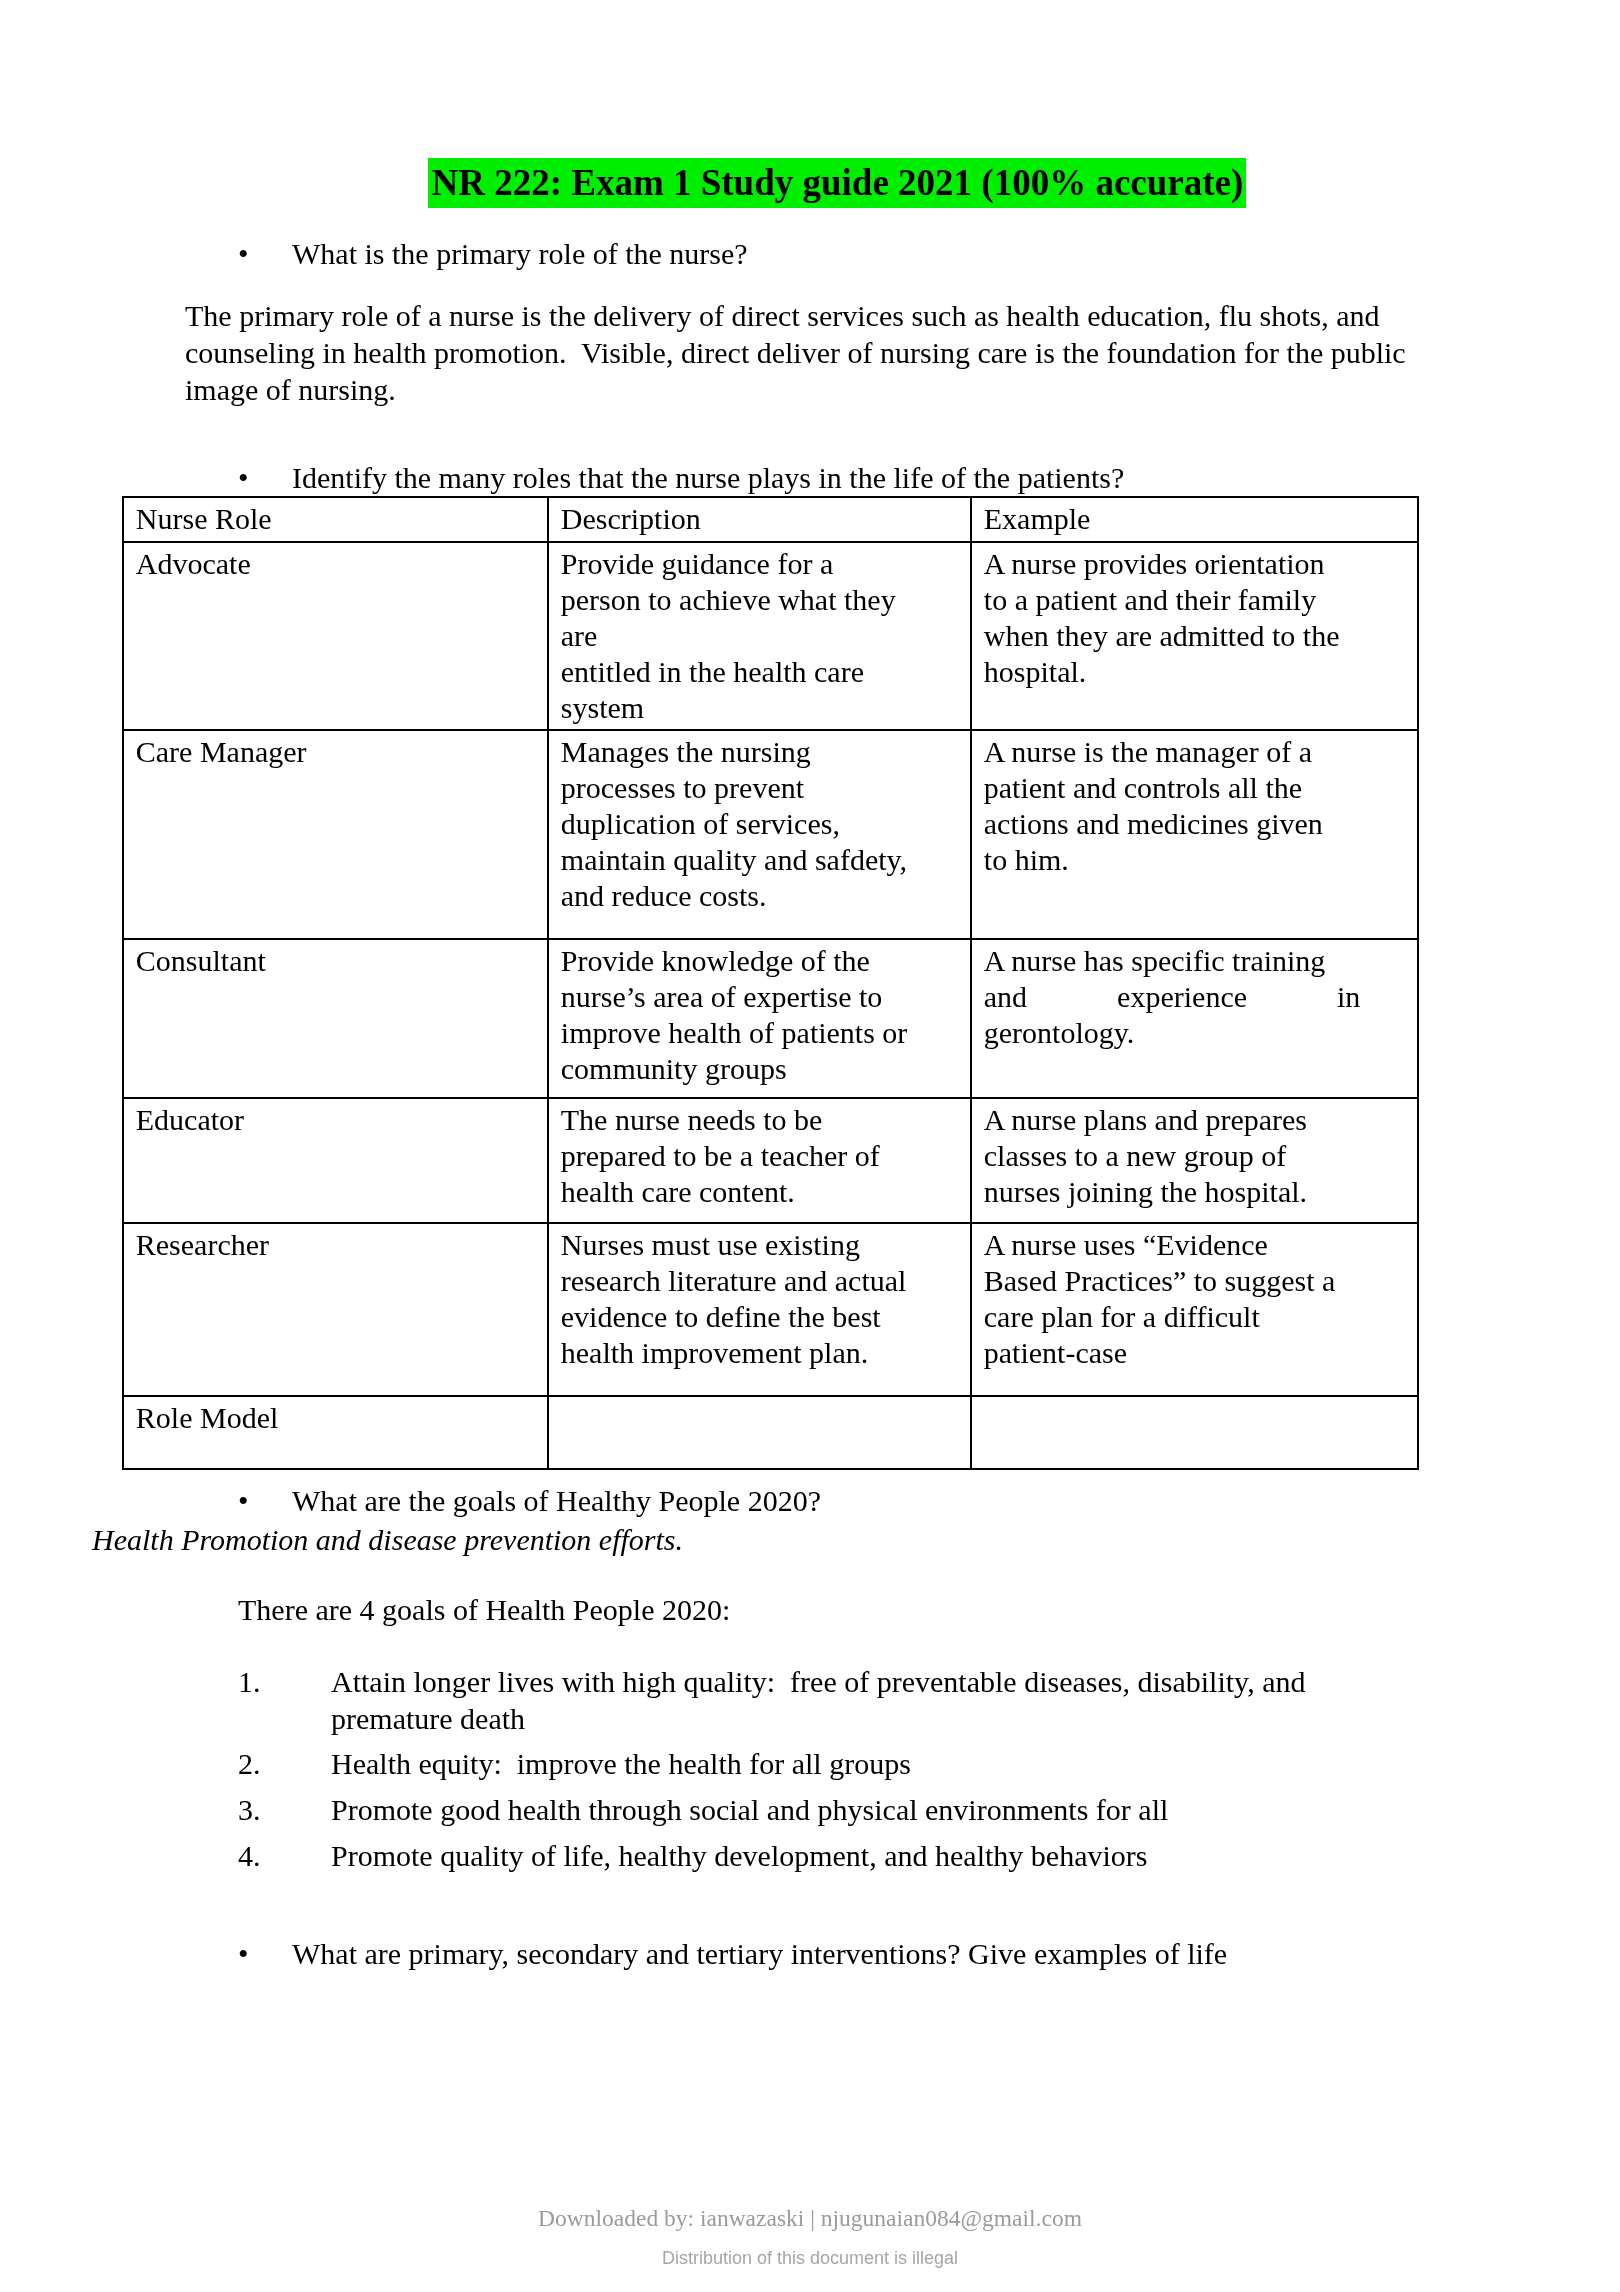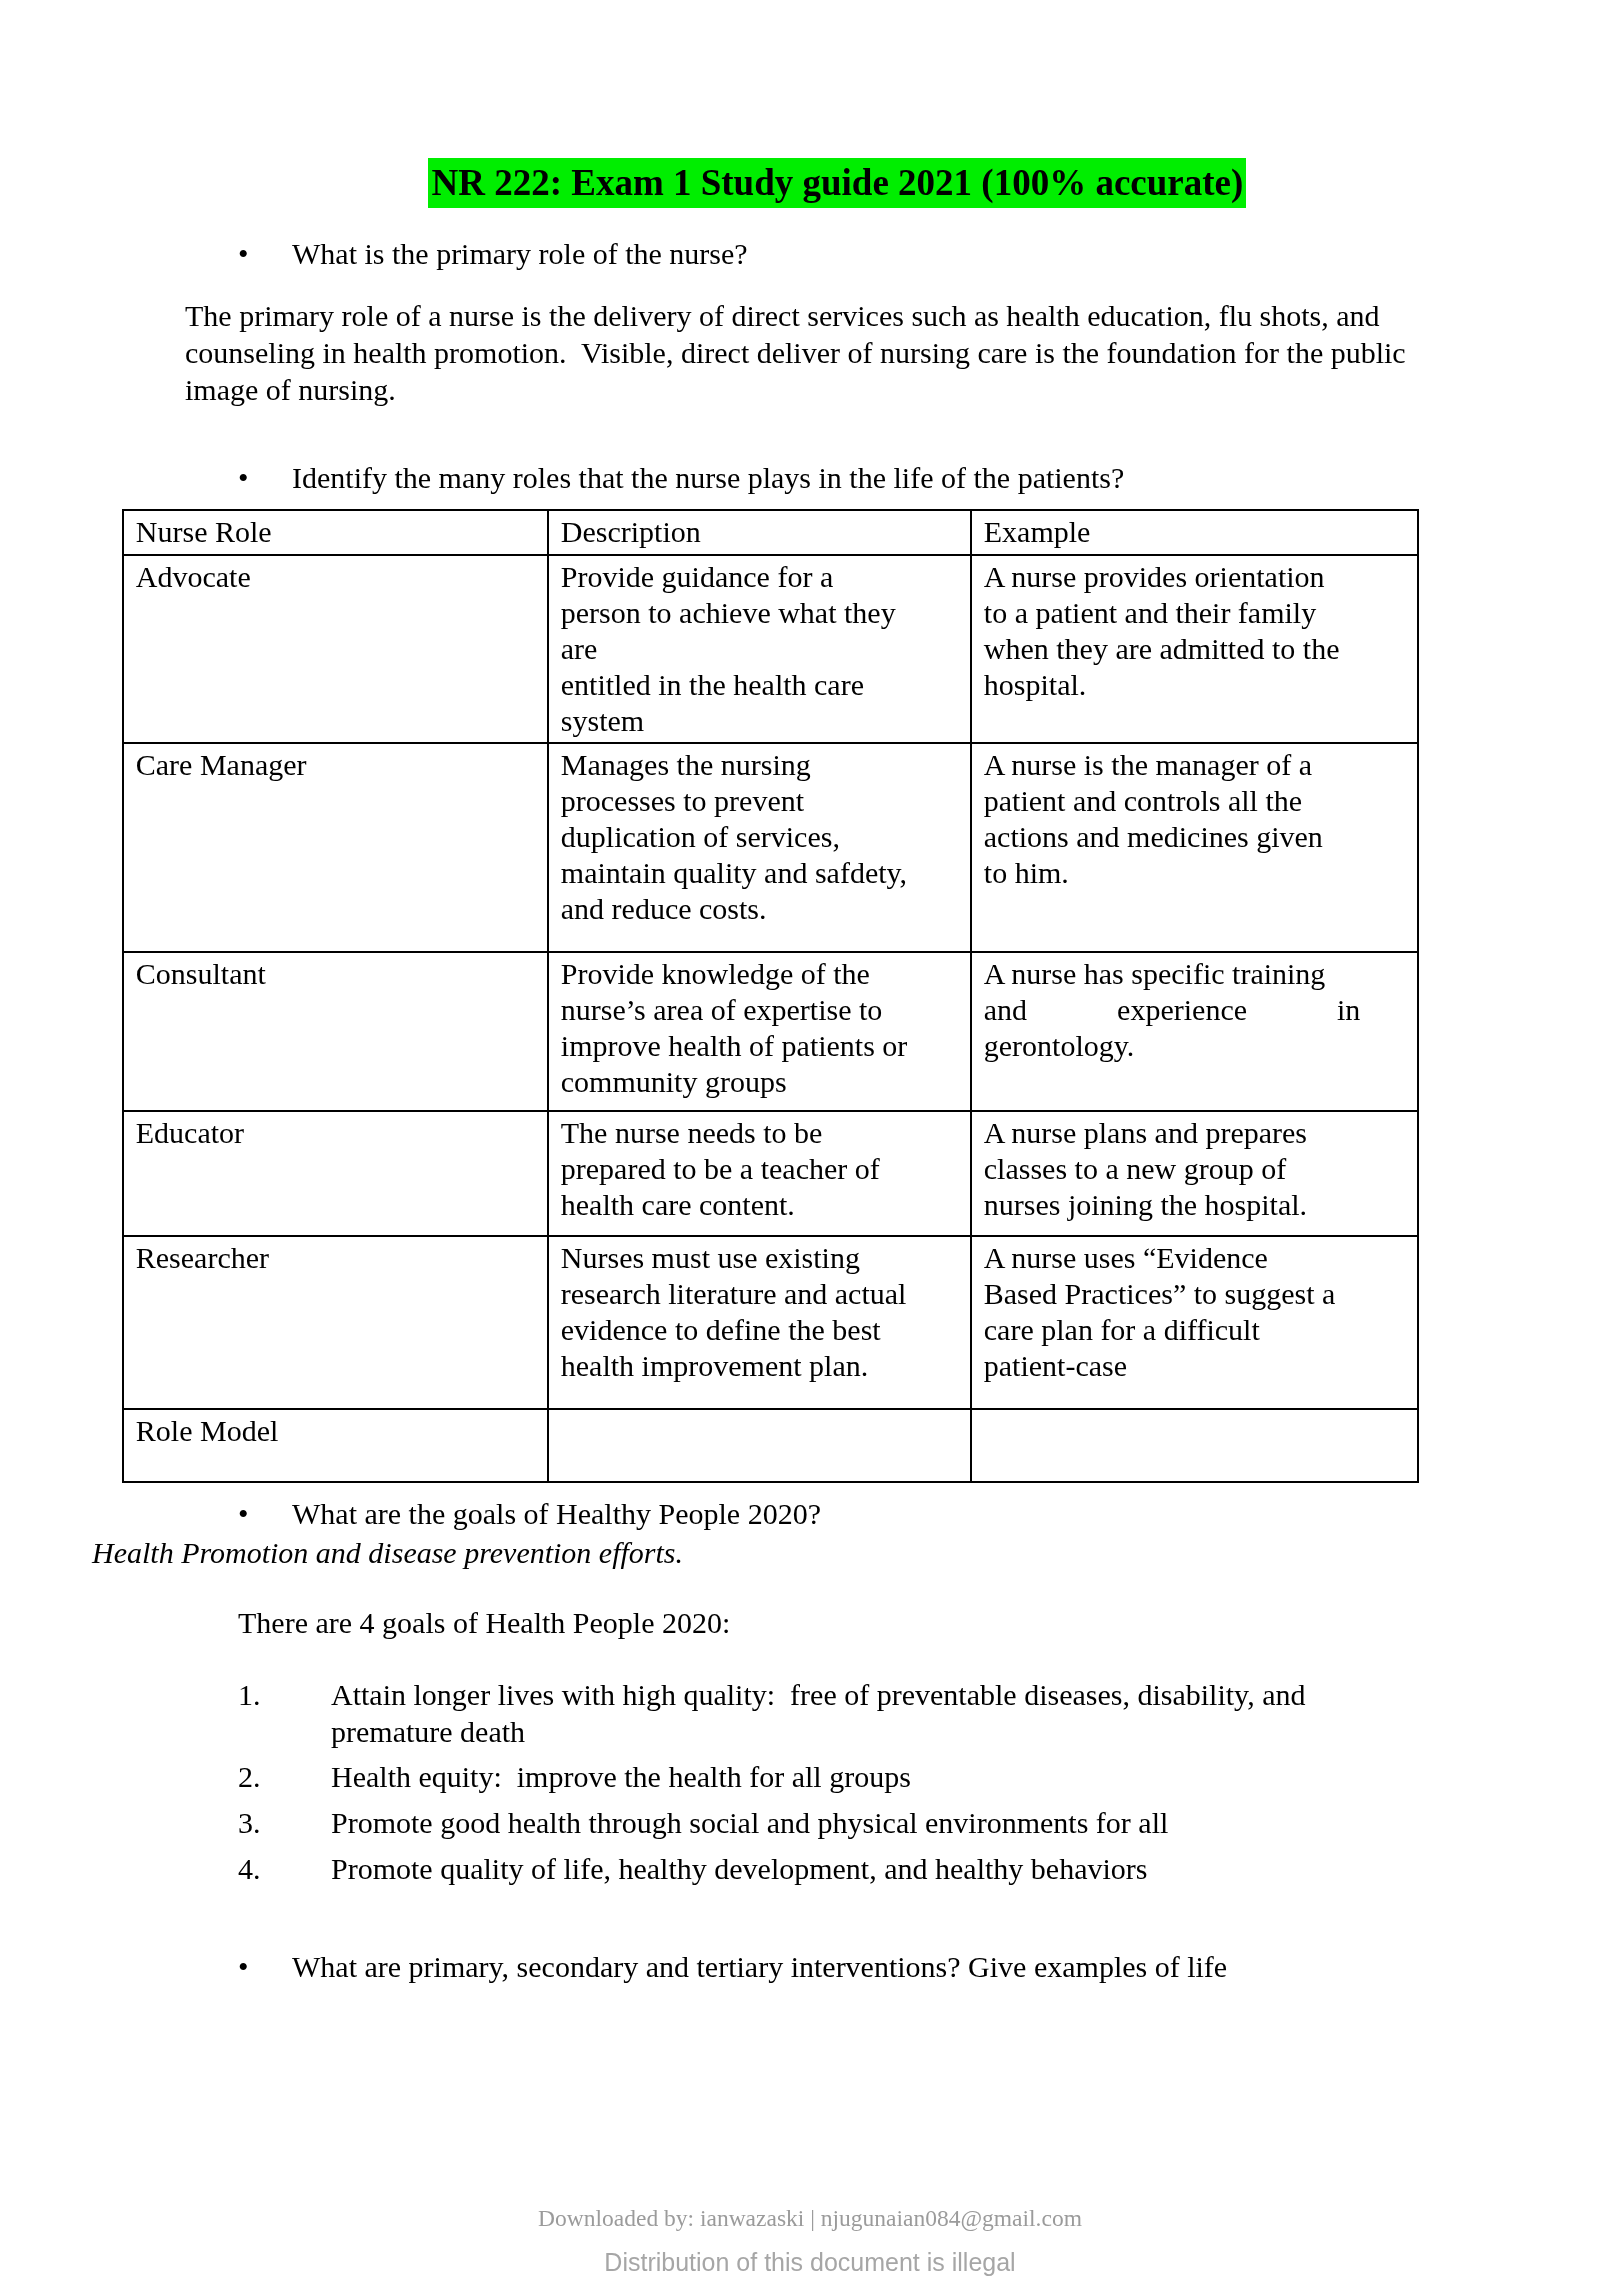--- a/index.html
+++ b/index.html
@@ -24,21 +24,21 @@
   .bullet-char{flex:0 0 54px;}
   .b1{margin-top:26.5px;}
   .b2{margin-top:51px;}
   .b3{margin-top:11.8px;}
   .b4{margin-top:61px;}
   .para{margin:25.5px 196px 0 185px;line-height:37px;}
   .ans3{margin:2px 196px 0 92px;line-height:37px;font-style:italic;}
   .goals-intro{margin:33px 196px 0 238px;line-height:37px;}
   table.roles{
     border-collapse:collapse;
-    margin:13px 0 0 122px;
+    margin:0 0 0 122px;
     width:1296px;
     table-layout:fixed;
   }
   table.roles th, table.roles td{
     border:2px solid #000;
     vertical-align:top;
     text-align:left;
     font-weight:normal;
     font-size:30px;
     line-height:36px;
@@ -52,21 +52,21 @@
   .footer-1{
     position:absolute;top:2205px;left:0;width:100%;
     text-align:center;
     font-family:Liberation Serif, serif;
     font-size:23.5px;color:#9b9b9b;
   }
   .footer-2{
     position:absolute;top:2248px;left:0;width:100%;
     text-align:center;
     font-family:"Liberation Sans", sans-serif;
-    font-size:25px;color:#a6a6a6;
+    font-size:18px;color:#a6a6a6;
   }
 </style>
 </head>
 <body>
 
 <div class="page">
 
   <div class="title-wrap">
     <span class="title">NR 222: Exam 1 Study guide 2021 (100% accurate)</span>
   </div>

